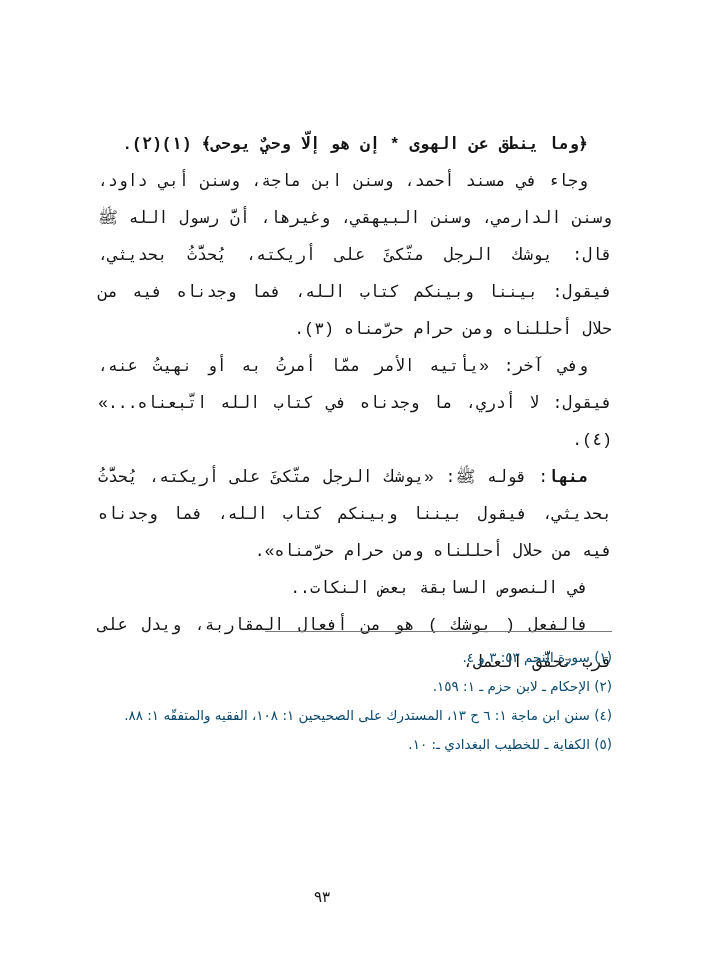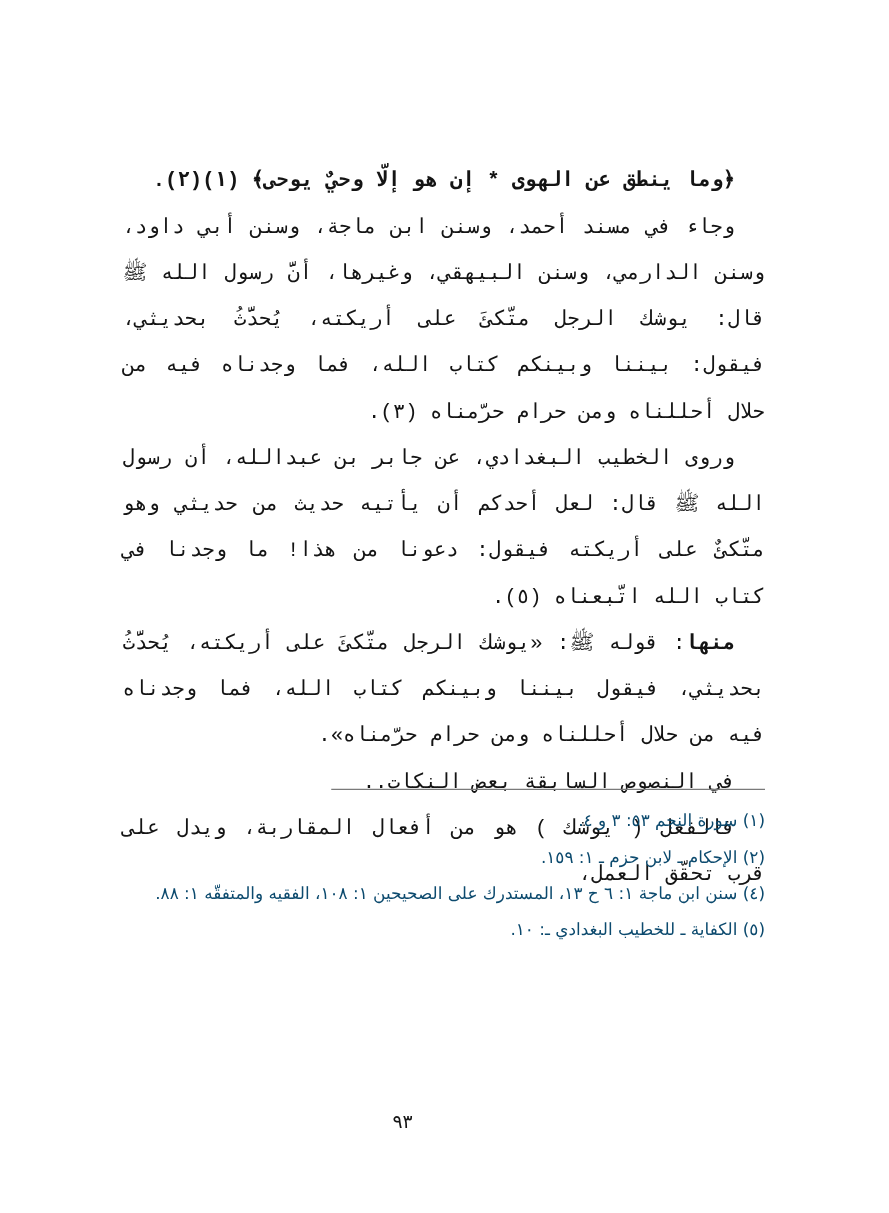--- a/index.html
+++ b/index.html
@@ -78,22 +78,22 @@
 </head>
 <body>
 
 <div class="page">
 
   <div class="text-block">
     <p class="verse">﴿وما ينطق عن الهوى * إن هو إلّا وحيٌ يوحى﴾ (١)(٢).</p>
 
     <p>وجاء في مسند أحمد، وسنن ابن ماجة، وسنن أبي داود، وسنن الدارمي، وسنن البيهقي، وغيرها، أنَّ رسول الله ﷺ قال: يوشك الرجل متّكئَ على أريكته، يُحدَّثُ بحديثي، فيقول: بيننا وبينكم كتاب الله، فما وجدناه فيه من حلال أحللناه ومن حرام حرّمناه (٣).</p>
 
+    <p>وفي آخر: «يأتيه الأمر ممّا أمرتُ به أو نهيتُ عنه، فيقول: لا أدري، ما وجدناه في كتاب الله اتّبعناه...» (٤).</p>
 
-    <p>وروى الخطيب البغدادي، عن جابر بن عبدالله، أن رسول الله ﷺ قال: لعل أحدكم أن يأتيه حديث من حديثي وهو متّكئٌ على أريكته فيقول: دعونا من هذا! ما وجدنا في كتاب الله اتّبعناه (٥).</p>
 
     <p><span class="lead-bold">منها</span><span>: قوله ﷺ: «يوشك الرجل متّكئَ على أريكته، يُحدَّثُ بحديثي، فيقول بيننا وبينكم كتاب الله، فما وجدناه فيه من حلال أحللناه ومن حرام حرّمناه».</span></p>
 
     <p>في النصوص السابقة بعض النكات..</p>
 
     <p>فالفعل ( يوشك ) هو من أفعال المقاربة، ويدل على قرب تحقّق العمل،</p>
   </div>
 
   <div class="footnote-sep"></div>
 

